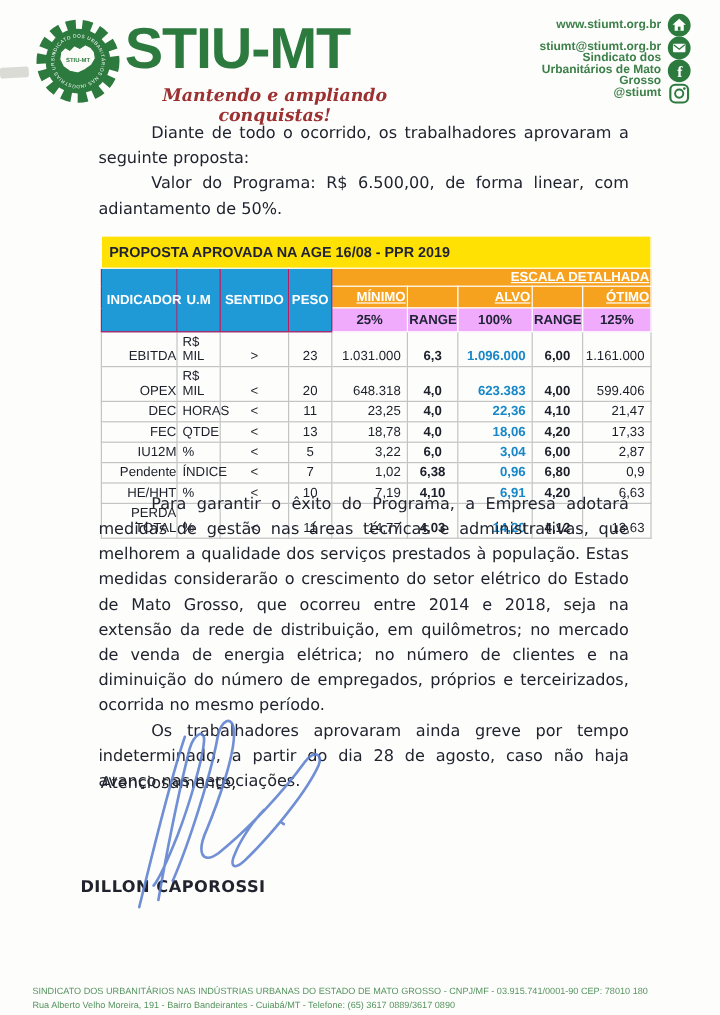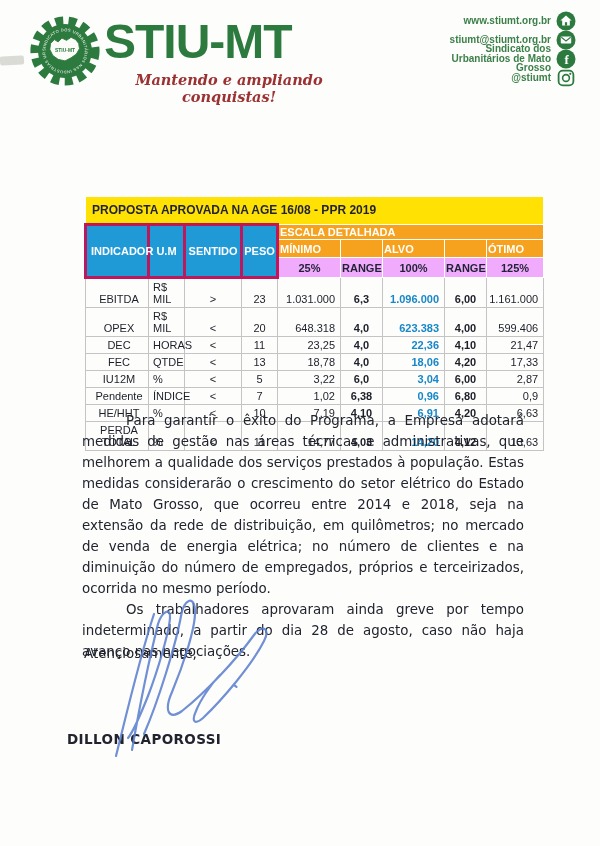--- a/index.html
+++ b/index.html
@@ -42,31 +42,31 @@
   .ppr-table-wrap{position:absolute;left:84px;top:196px;}
   table.ppr{border-collapse:collapse;table-layout:fixed;width:458px;
     font-family:"Liberation Sans",sans-serif;font-size:11px;color:#1c1f29;
     border:1px solid #c9c9c9;}
   table.ppr col.w0{width:63px}table.ppr col.w1{width:36px}table.ppr col.w2{width:57px}
   table.ppr col.w3{width:36px}table.ppr col.w4{width:63px}table.ppr col.w5{width:42px}
   table.ppr col.w6{width:62px}table.ppr col.w7{width:42px}table.ppr col.w8{width:57px}
   .ppr .t-title{background:#ffe103;color:#1f2235;font-weight:bold;font-size:12px;
     text-align:left;padding:3px 0 3px 6px;height:20px;border:1px solid #fff;}
   .ppr .h-blue{background:#1f9ad7;color:#fff;font-weight:bold;font-size:11px;
-    text-align:center;border:3px solid #be185d;vertical-align:middle;}
+    text-align:center;border:1px solid #be185d;vertical-align:middle;}
   .ppr .h-blue.first{text-align:left;padding-left:4px;}
   .ppr .h-orange{background:#f6a21e;color:#fff;font-weight:bold;font-size:11px;
-    text-align:left;border:1px solid #fff;}
+    text-align:right;border:1px solid #fff;text-decoration:underline;}
   .ppr .h-escala{height:14px;font-size:11px;}
   .ppr .h-group{height:18px;}
   .ppr .h-yellow{background:#f0abfc;color:#1f2235;font-weight:bold;font-size:11px;
     text-align:center;border:1px solid #fff;height:17px;}
   .ppr tbody td{border:1px solid #c4c4c4;background:#fdfdfc;padding:2px 0;
     line-height:12px;vertical-align:bottom;}
-  .ppr tbody td.c0{text-align:center;padding-left:4px;}
+  .ppr tbody td.c0{text-align:right;padding-left:4px;}
   .ppr tbody td.c1{text-align:left;padding-left:4px;margin-top:20px;}
   .ppr tbody td.c2,.ppr tbody td.c3{text-align:center;}
   .ppr tbody td.c4,.ppr tbody td.c8{text-align:right;padding-right:5px;}
   .ppr tbody td.c5,.ppr tbody td.c7{text-align:center;font-weight:bold;}
   .ppr tbody td.c6{text-align:right;padding-right:5px;font-weight:bold;color:#1787c8;}
   
   .footer{position:absolute;left:27px;top:820px;width:560px;
     font-family:"Liberation Sans",sans-serif;font-size:7.6px;line-height:11.5px;
     color:#55945f;}
 </style>
@@ -120,20 +120,24 @@
     <div class="contact-row">
       <span class="contact-label">@stiumt</span>
       <svg class="contact-icon" viewBox="0 0 20 20">
         <rect x="2.6" y="2.6" width="14.8" height="14.8" rx="4.2" fill="#fdfdfc" stroke="#2d7a3f" stroke-width="1.8"></rect>
         <circle cx="10" cy="10" r="3.4" fill="none" stroke="#2d7a3f" stroke-width="1.6"></circle>
         <circle cx="14.3" cy="5.8" r="1.1" fill="#2d7a3f"></circle>
       </svg>
     </div>
   </div>
 
+  <div class="body-block block-1">
+    <p>Diante de todo o ocorrido, os trabalhadores aprovaram a seguinte proposta:</p>
+    <p>Valor do Programa: R$ 6.500,00, de forma linear, com adiantamento de 50%.</p>
+  </div>
 
   <div class="ppr-table-wrap">
     <table class="ppr">
       <colgroup>
         <col class="w0">
           <col class="w1">
           <col class="w2">
           <col class="w3">
           <col class="w4">
         <col class="w5">
@@ -273,14 +277,18 @@
       <path d="M46 166 C 54 120, 64 72, 72 40 C 76 27, 85 23, 84 34 C 83 48, 72 86, 62 112 C 54 132, 47 148, 42 154"></path>
       <path d="M58 150 C 72 118, 90 60, 95 32 C 98 15, 108 11, 109 26 C 110 44, 96 84, 86 108 C 78 126, 82 137, 96 127 C 120 108, 150 76, 168 51 C 176 40, 185 44, 178 57 C 166 81, 136 116, 117 134 C 109 141, 105 138, 110 127 C 114 117, 124 101, 134 91"></path>
       <path d="M148 101 l 2.5 1.8"></path>
     </g>
   </svg>
 
   <div class="signer">
     <div class="signer-name">DILLON CAPOROSSI</div>
   </div>
 
+  <div class="footer">
+    <div>SINDICATO DOS URBANITÁRIOS NAS INDÚSTRIAS URBANAS DO ESTADO DE MATO GROSSO   -   CNPJ/MF - 03.915.741/0001-90  CEP: 78010 180</div>
+    <div>Rua Alberto Velho Moreira, 191 - Bairro Bandeirantes - Cuiabá/MT   -   Telefone: (65) 3617 0889/3617 0890</div>
+  </div>
 
 </div>
 
 </body></html>

